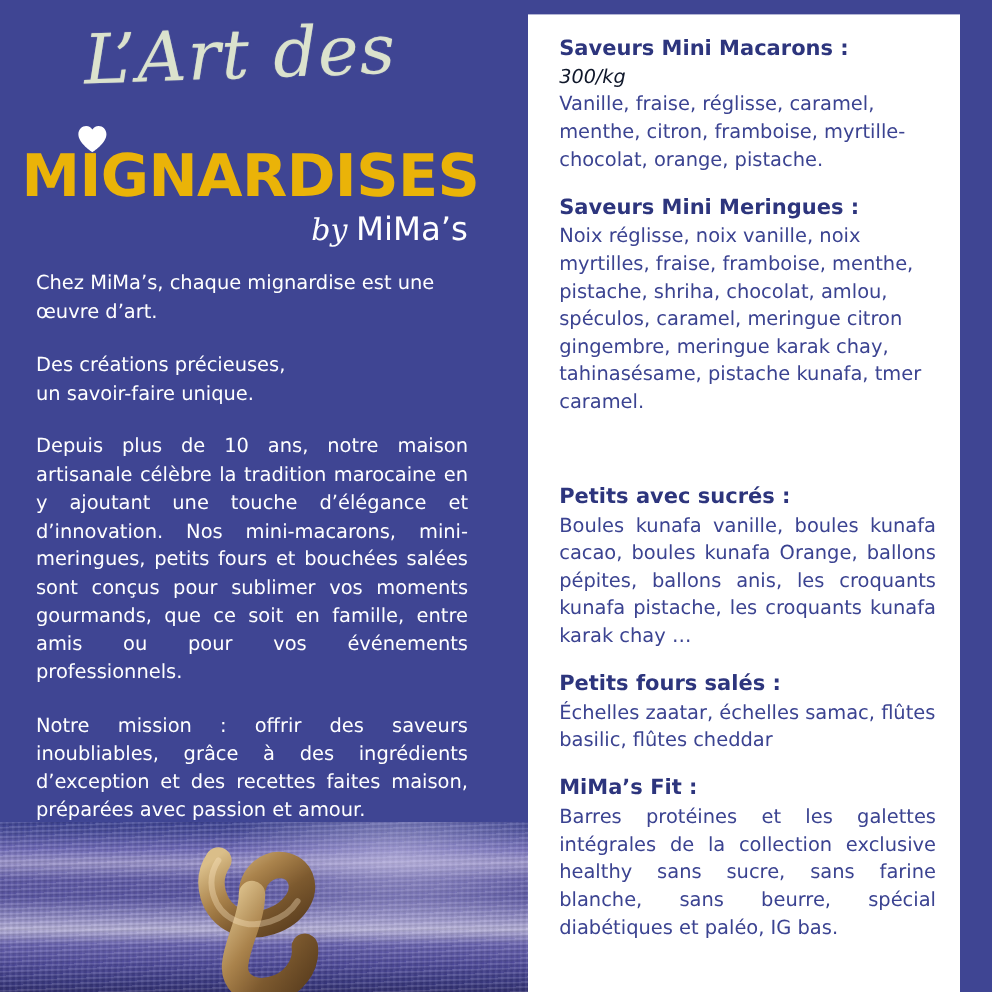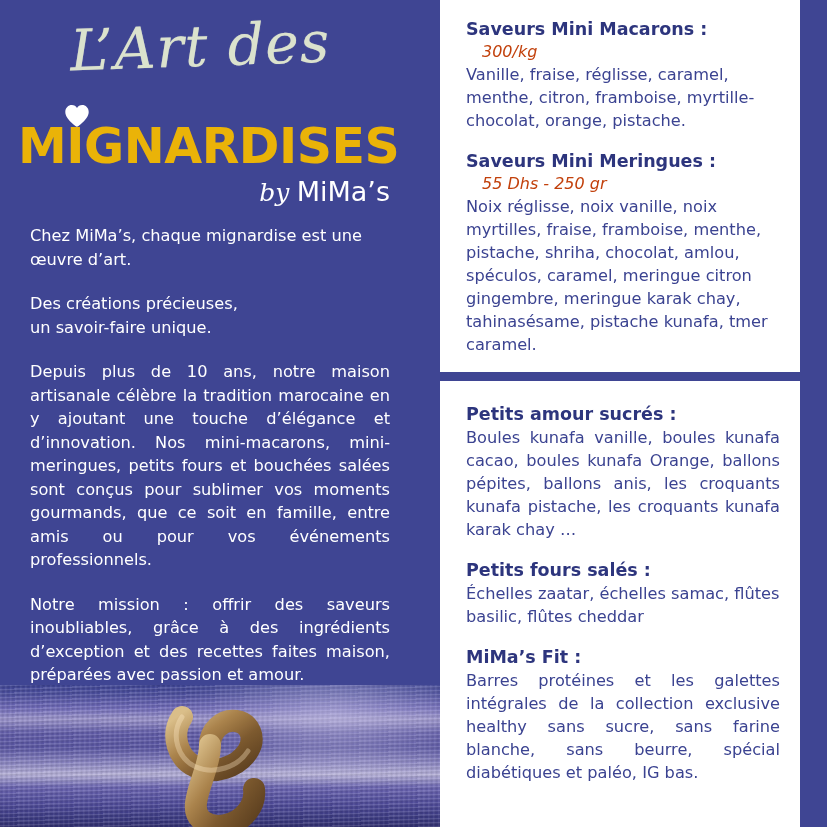--- a/index.html
+++ b/index.html
@@ -170,21 +170,21 @@
     height: 827px;
     background: #3f4593;
   }
 
   .card {
     position: absolute;
     left: 0;
     width: 360px;
     background: #ffffff;
   }
-  .card-top    { top: 0px;   height: 372px; }
+  .card-top    { top: 12px;   height: 372px; }
   .card-bottom { top: 381px; height: 446px; }
 
   .edge-strip {
     position: absolute;
     right: 0;
     top: 0;
     width: 27px;
     height: 827px;
     background: #3f4593;
   }
@@ -202,22 +202,22 @@
     line-height: 22px;
     color: #2d357d;
     margin: 0 0 1px 0;
   }
   .sec .price {
     font-family: "DejaVu Sans", sans-serif;
     font-style: italic;
     font-weight: 400;
     font-size: 16px;
     line-height: 21px;
-    color: #c2410c;
-    margin: 0 0 1px 16px;
+    color: #0f172a;
+    margin: 0 0 1px 0;
   }
   .sec .body {
     font-family: "DejaVu Sans", sans-serif;
     font-size: 16.2px;
     line-height: 23px;
     color: #3b4391;
   }
   .sec .body.justify { text-align: justify; }
 </style>
 </head>
@@ -279,32 +279,31 @@
       <div class="card-inner">
 
         <div class="sec">
           <h3>Saveurs Mini Macarons :</h3>
           <div class="price">300/kg</div>
           <div class="body">Vanille, fraise, réglisse, caramel, menthe, citron, framboise, myrtille-chocolat, orange, pistache.</div>
         </div>
 
         <div class="sec">
           <h3>Saveurs Mini Meringues :</h3>
-          <div class="price">55 Dhs - 250 gr</div>
           <div class="body">Noix réglisse, noix vanille, noix myrtilles, fraise, framboise, menthe, pistache, shriha, chocolat, amlou, spéculos, caramel,  meringue citron gingembre, meringue karak chay, tahinasésame, pistache kunafa, tmer caramel.</div>
         </div>
 
       </div>
     </div>
 
     <div class="card card-bottom">
       <div class="card-inner">
 
         <div class="sec">
-          <h3>Petits amour sucrés :</h3>
+          <h3>Petits avec sucrés :</h3>
           <div class="body justify">Boules kunafa vanille, boules kunafa cacao, boules kunafa Orange, ballons pépites, ballons anis, les croquants kunafa pistache, les croquants kunafa  karak chay …</div>
         </div>
 
         <div class="sec">
           <h3>Petits fours salés :</h3>
           <div class="body">Échelles zaatar, échelles samac, flûtes basilic, flûtes cheddar</div>
         </div>
 
         <div class="sec">
           <h3>MiMa’s Fit :</h3>

